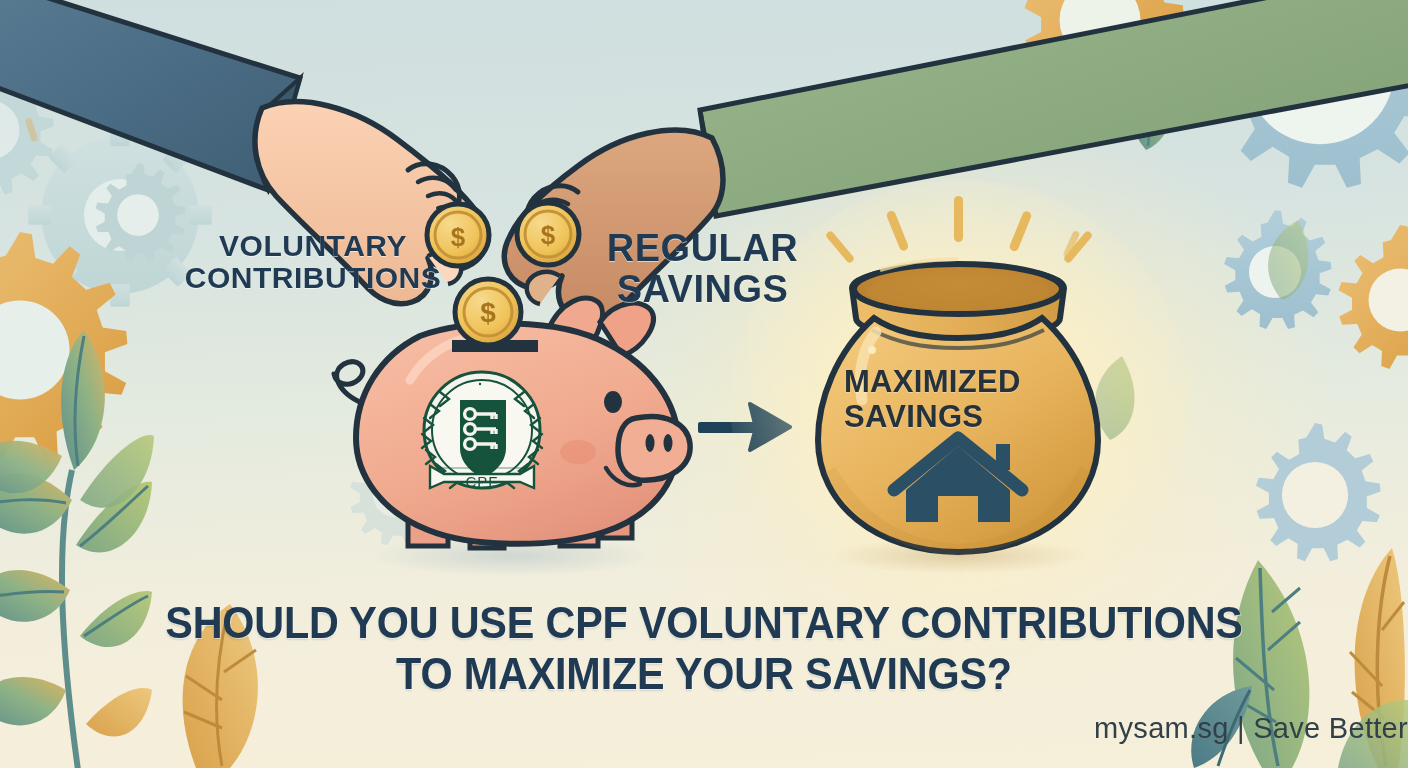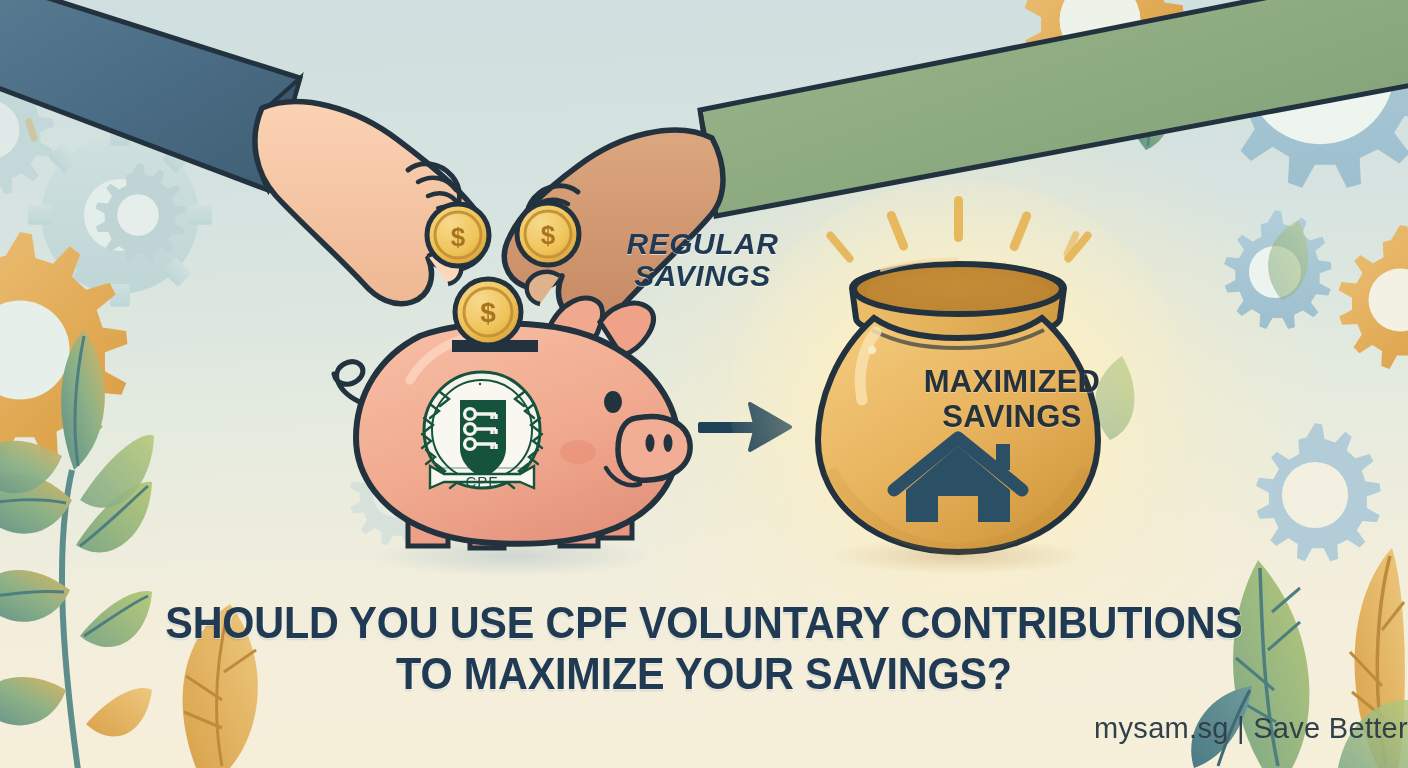--- a/index.html
+++ b/index.html
@@ -28,21 +28,21 @@
     position:absolute;
     color:#1F3A52;
     font-weight:bold;
     letter-spacing:.5px;
     line-height:1.08;
     text-align:center;
     text-shadow:0 1px 0 rgba(255,255,255,.55);
     white-space:pre-line;
   }
   #label-voluntary { left:148px; top:230px; width:330px; font-size:30px; }
-  #label-regular   { left:605px; top:228px; width:195px; font-size:30px;font-style:italic; }
+  #label-regular   { left:605px; top:228px; width:195px; font-size:38px; }
 
   #headline {
     position:absolute; left:0; right:0; top:597px;
     text-align:center;
     color:#1F3A52;
     font-weight:bold;
     font-size:44px;
     line-height:1.17;
     letter-spacing:-.2px;
     transform:scaleX(.94);
@@ -50,22 +50,21 @@
   }
   #tagline {
     position:absolute; left:0; right:0; top:712px;
     text-align:right;
     color:#31414A;
     font-size:29px;
     letter-spacing:.3px;
   }
   
   #jar-text {
-    position:absolute; left:908px; top:364px; width:208px;
-    text-align:center;
+    position:absolute; left:844px; top:364px; width:208px;
     color:#26323B;
     font-weight:bold;
     font-size:31px;
     line-height:1.13;
     letter-spacing:.3px;
     white-space:pre-line;
     text-shadow:0 1px 1px rgba(255,255,255,.35);
   }
   
   #cpf-word {
@@ -507,20 +506,22 @@
 
     <path d="M830,470 C860,520 900,546 958,550 C1016,546 1056,520 1086,470" fill="none" stroke="#B9832B" stroke-width="12" opacity=".14"></path>
 
     <g>
       <path d="M958,446 L906,490 L906,522 L938,522 L938,496 L978,496 L978,522 L1010,522 L1010,490 Z" fill="#2B5066"></path>
       <path d="M894,490 L958,438 L1022,490" fill="none" stroke="#2B5066" stroke-width="13" stroke-linejoin="round" stroke-linecap="round"></path>
       <rect x="996" y="444" width="14" height="26" fill="#2B5066"></rect>
     </g>
   </svg>
 
+  <div class="label" id="label-voluntary">VOLUNTARY
+CONTRIBUTIONS</div>
   <div class="label" id="label-regular">REGULAR
 SAVINGS</div>
 
   <div id="jar-text">MAXIMIZED
 SAVINGS</div>
 
   <div id="cpf-arc"></div>
   <div id="cpf-word">CPF</div>
 
   <div class="coin-sign" id="coin1-sign">$</div>

